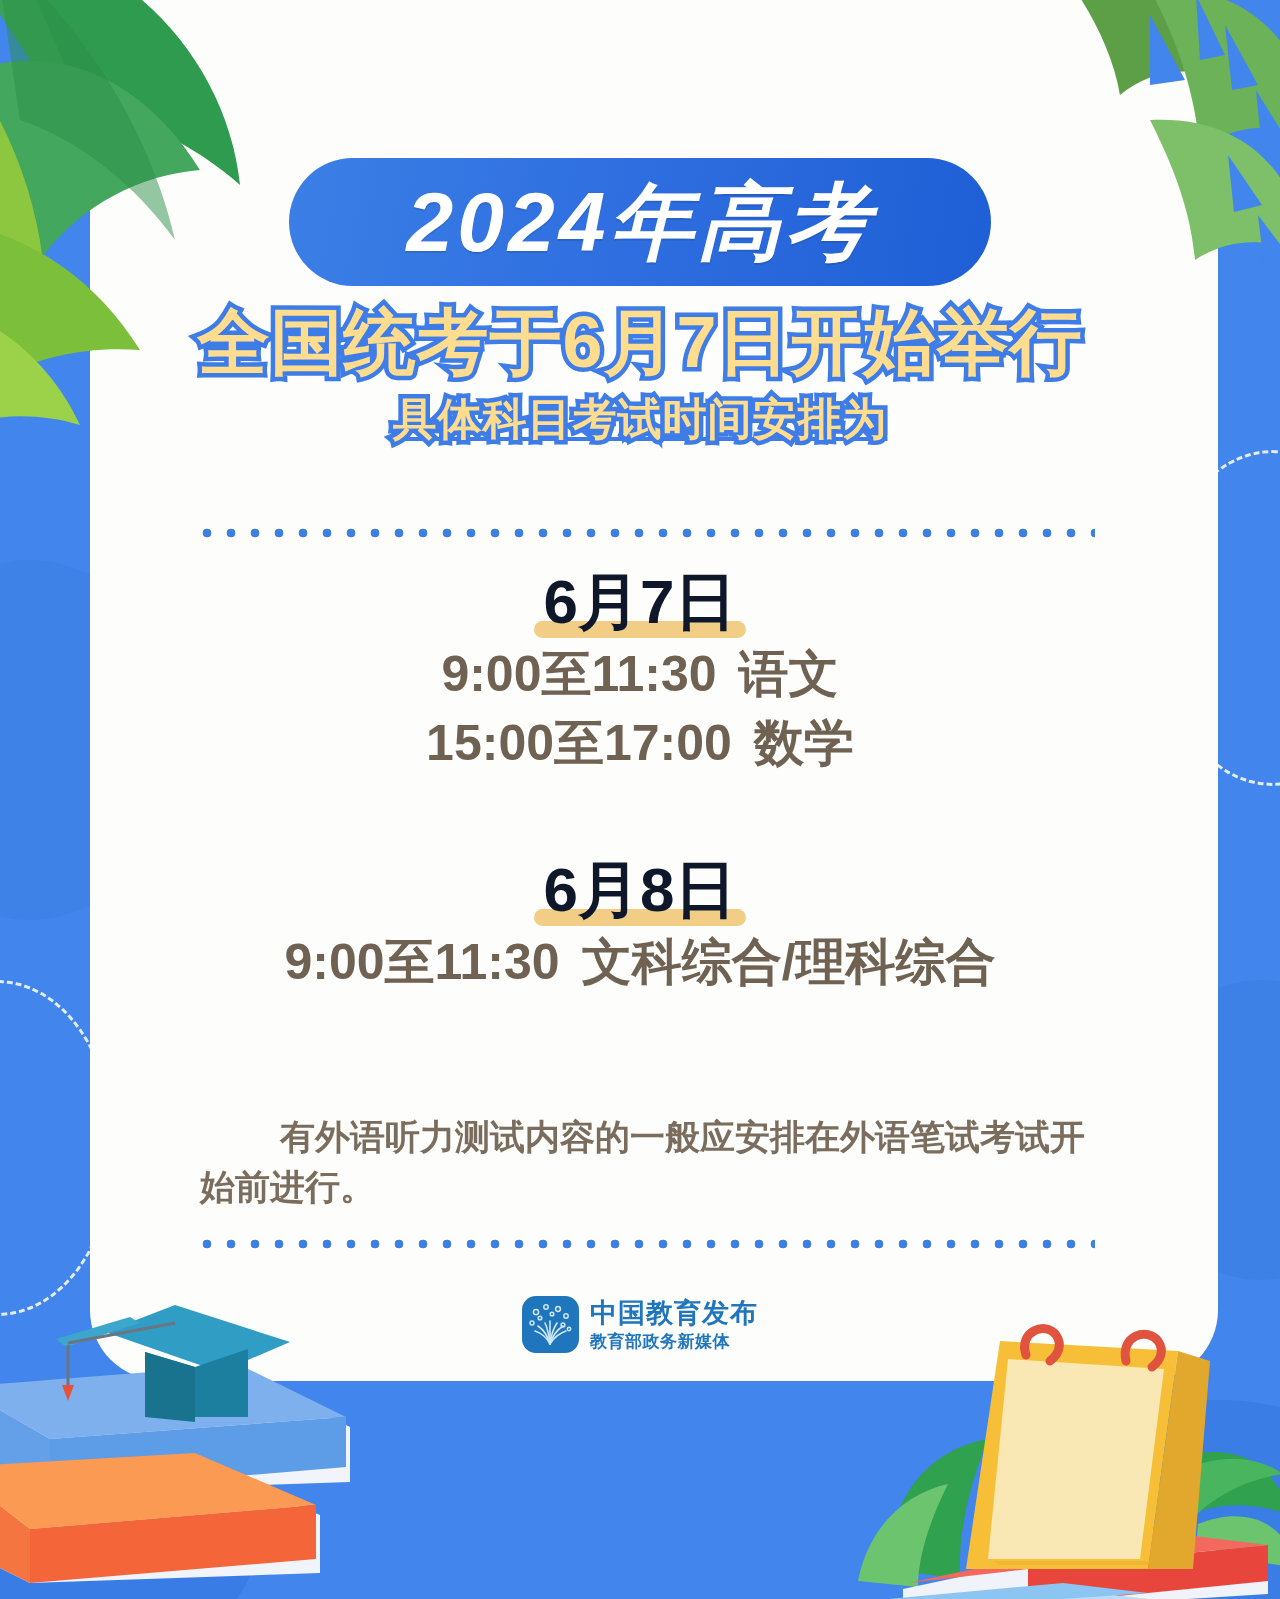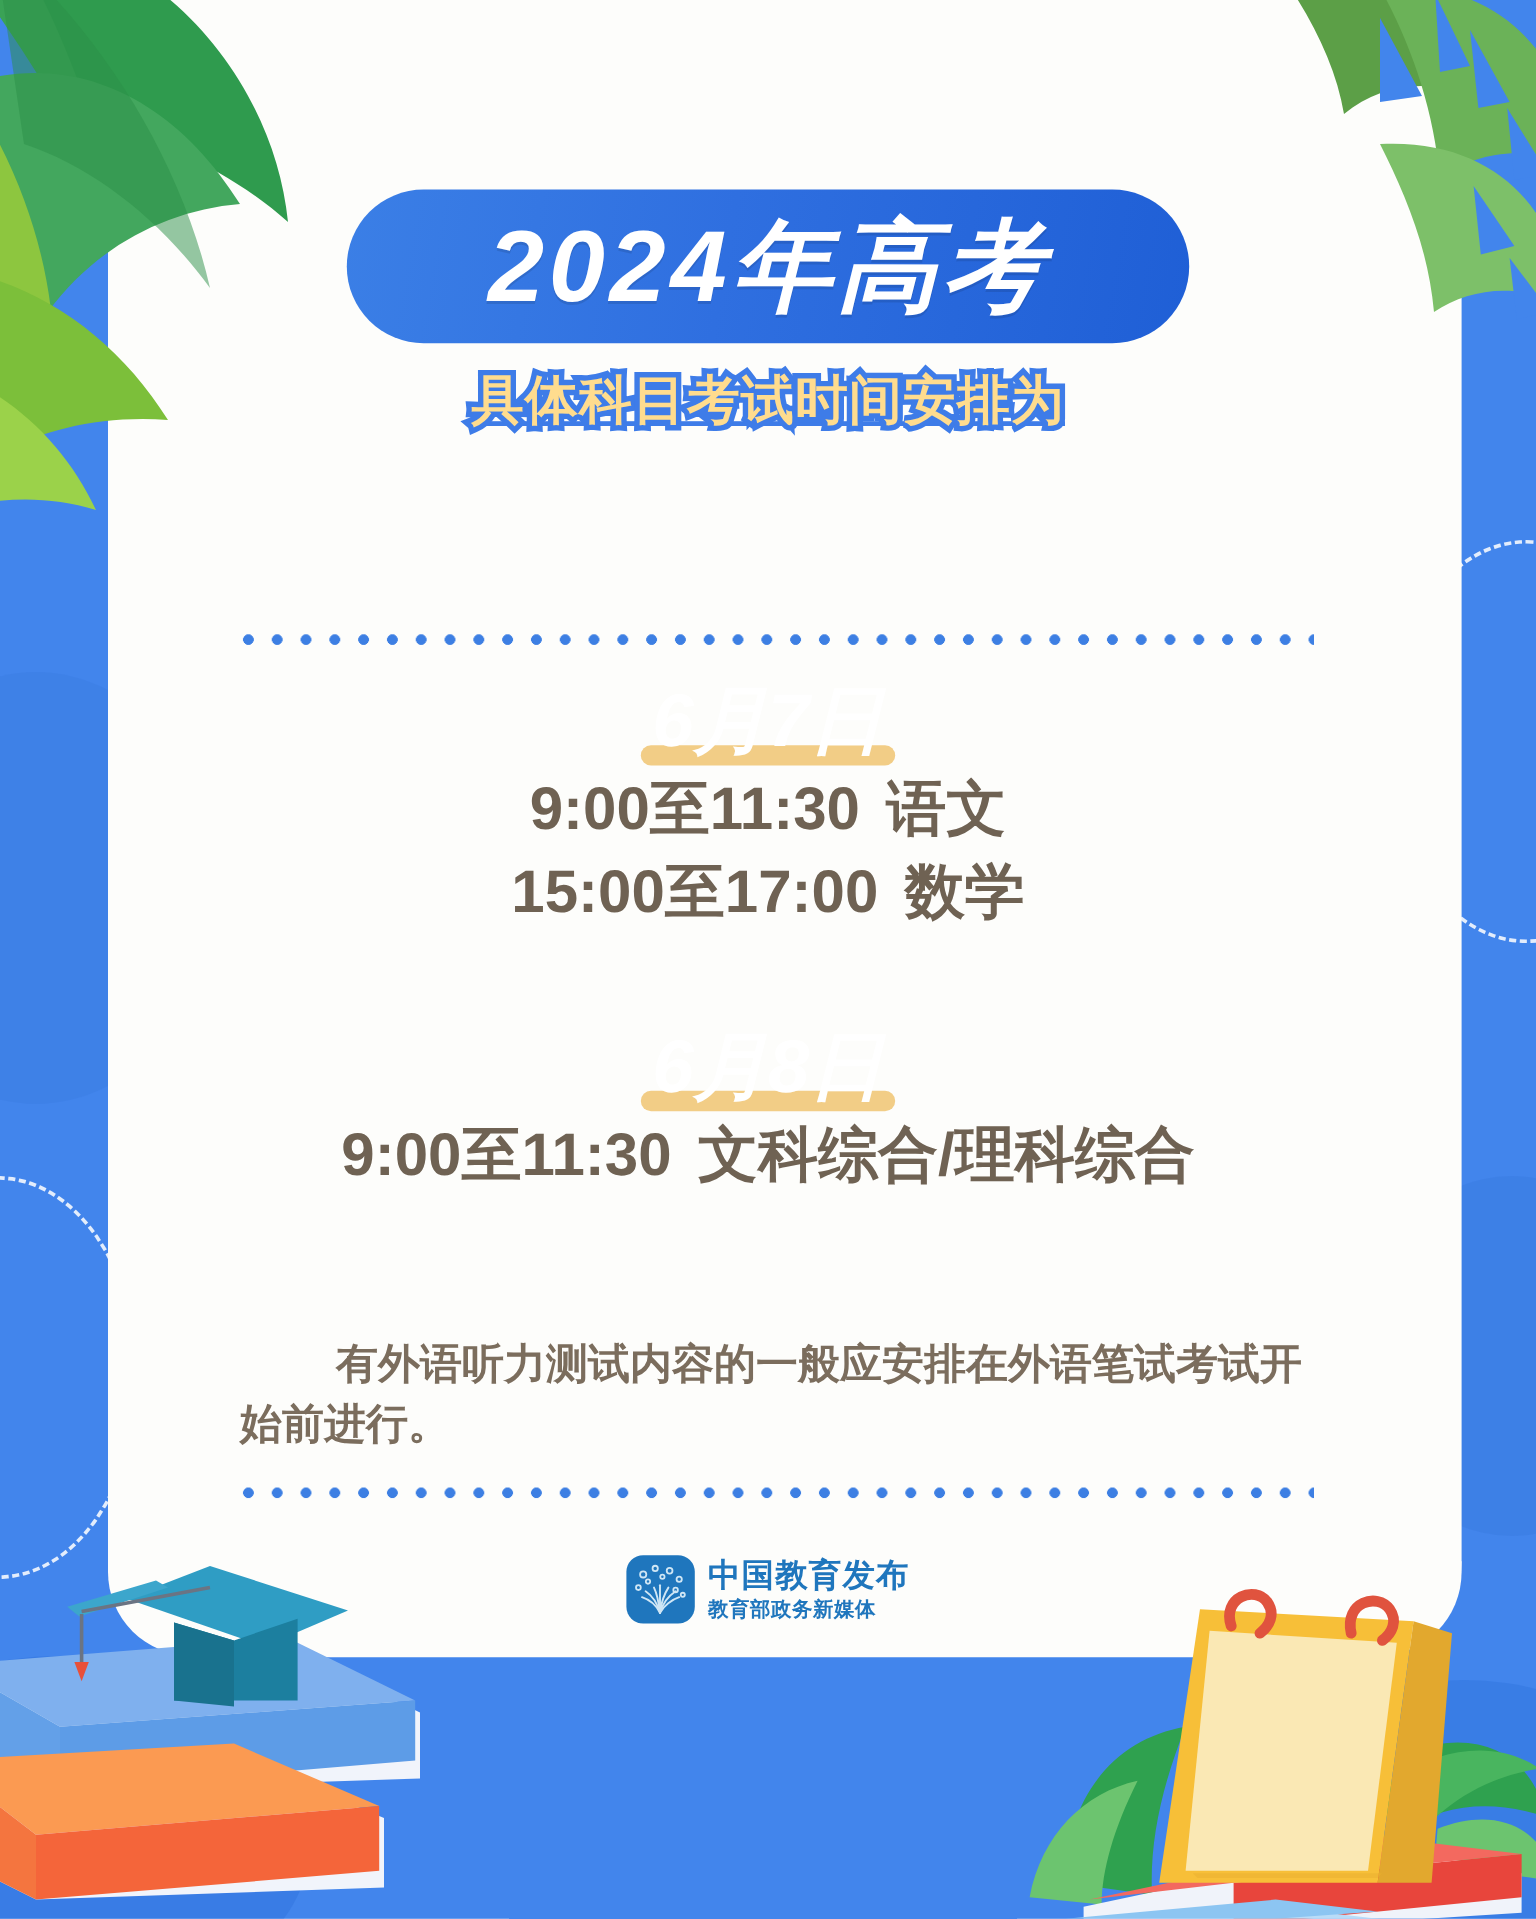--- a/index.html
+++ b/index.html
@@ -147,24 +147,23 @@
     z-index: 7;
   }
   .sched-1 { top: 568px; }
   .sched-2 { top: 856px; }
 
   .date-head {
     display: inline-block;
     position: relative;
     font-size: 62px;
     font-weight: 900;
-    color: #ffffff;
+    color: #0f172a;
     line-height: 1.1;
     padding: 0 10px 4px 10px;
-    font-style: italic;
   }
   .date-head .hl {
     position: absolute;
     left: 0; right: 0;
     bottom: 2px;
     height: 17px;
     background: #f2cd86;
     border-radius: 9px;
     z-index: -1;
   }
@@ -279,20 +278,21 @@
         <path d="M258,255 L292,300 L264,306 Z"></path>
       </g>
     </svg>
   </div>
 
   <div class="title-pill">
     <span class="txt">2024年高考</span>
   </div>
 
   <div class="headline-wrap">
+    <div class="headline-1">全国统考于6月7日开始举行</div>
     <div class="headline-2">具体科目考试时间安排为</div>
   </div>
 
   <div class="dotted dotted-top"></div>
 
   <div class="sched sched-1">
     <div class="date-head">
       <span>6月7日</span>
       <span class="hl"></span>
     </div>

